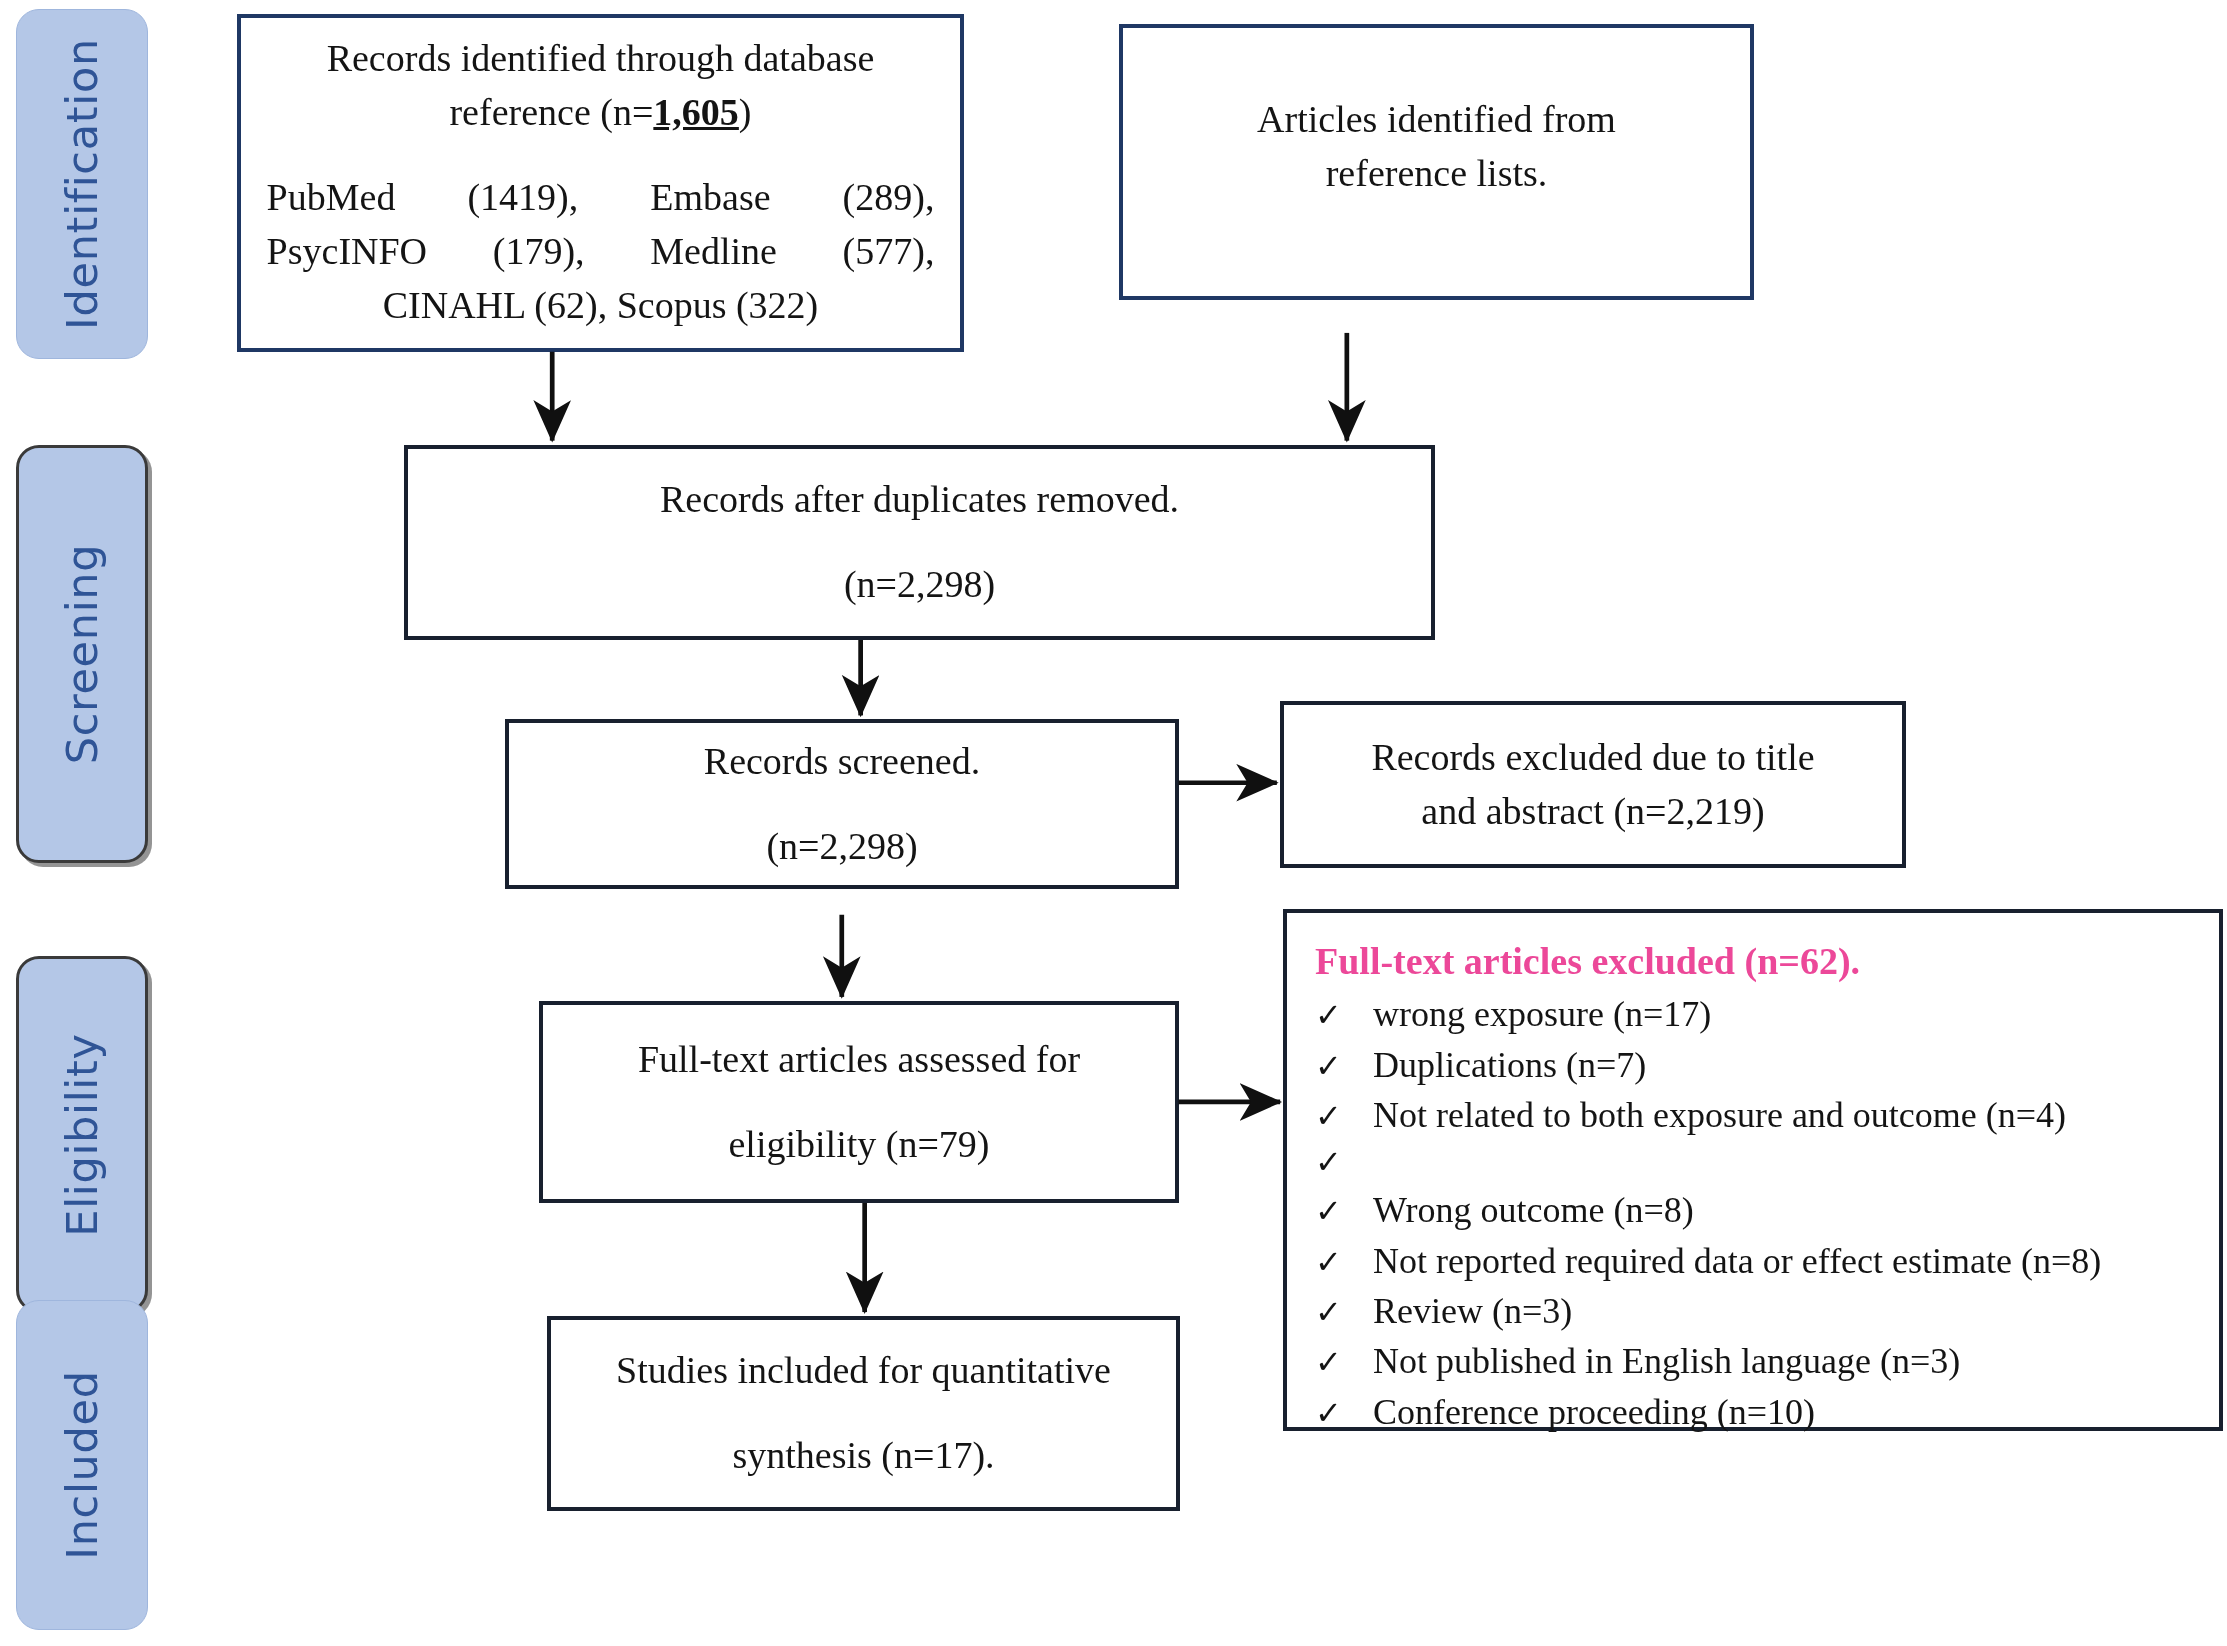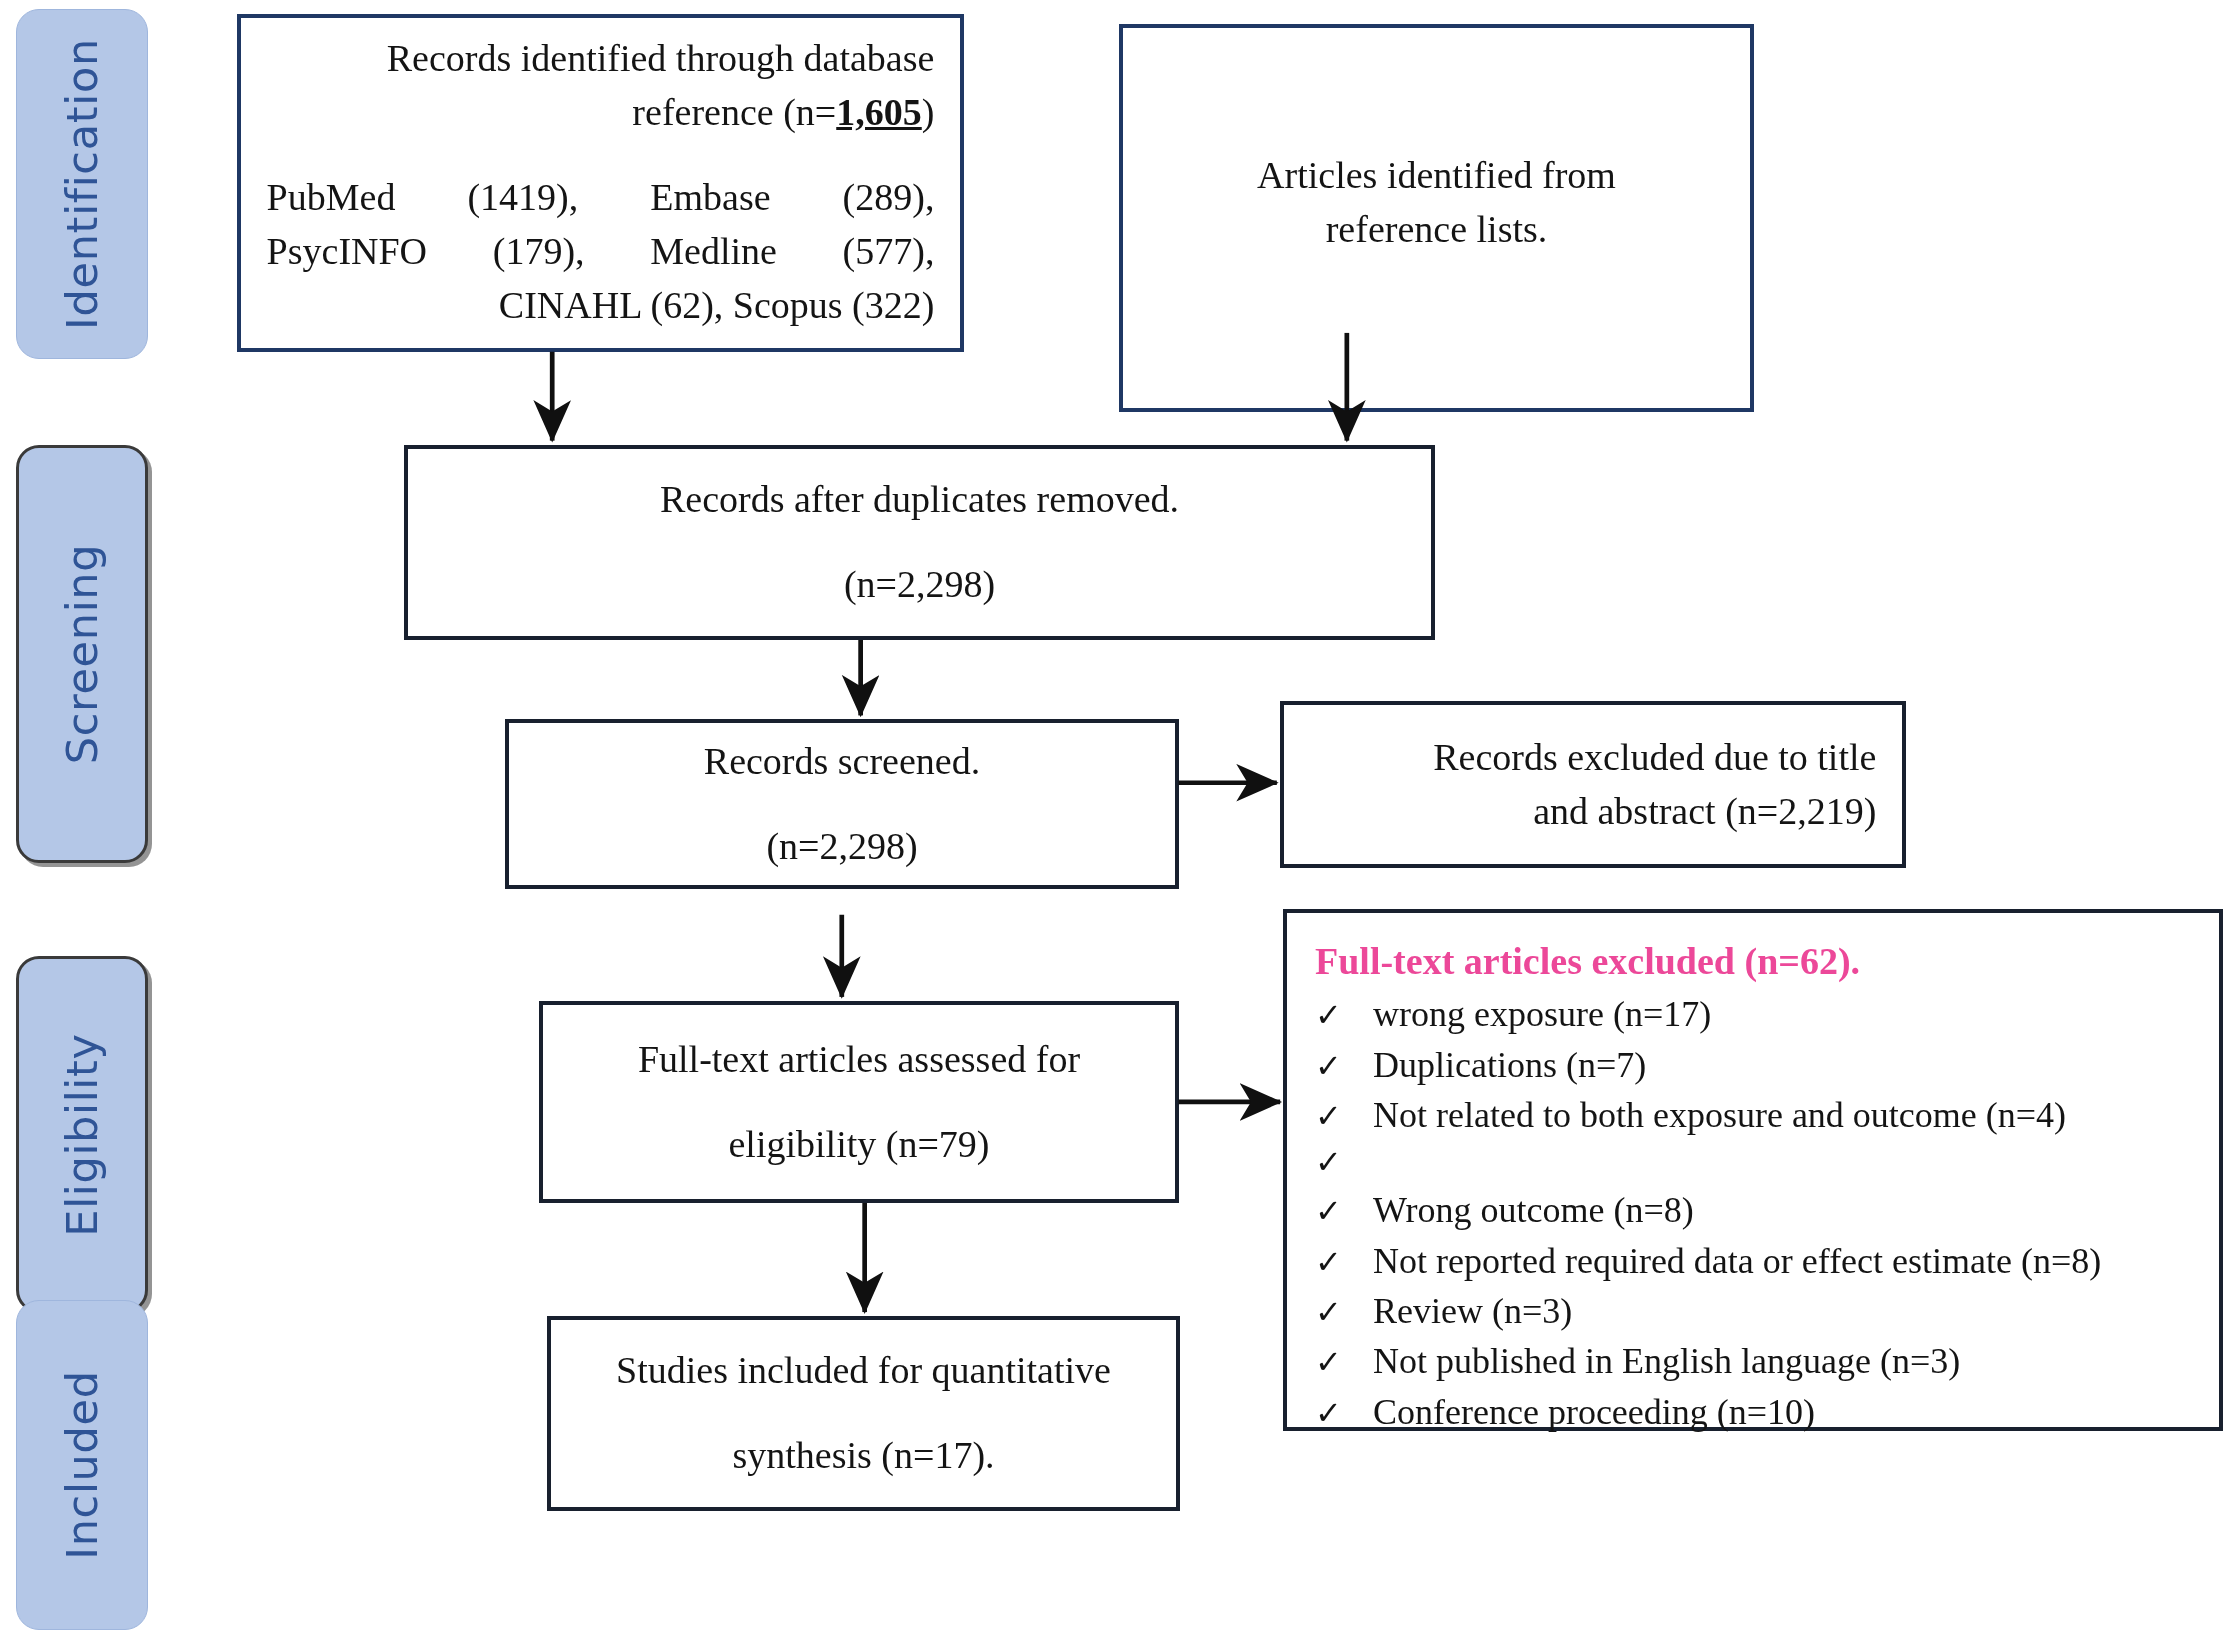--- a/index.html
+++ b/index.html
@@ -56,21 +56,21 @@
   }
   .flow-box.dark {
     border: 4.7px solid #18202e;
   }
   .flow-box .bx-line {
     font-size: 38px;
     line-height: 1.42;
     color: #141414;
   }
   .center  { text-align: center; }
-  .left    { text-align: right; }
+  .left    { text-align: center; }
   .justify { text-align: justify; text-align-last: justify; }
   .bold    { font-weight: bold; }
   .underline-bold { font-weight: bold; text-decoration: underline; }
 
   .bx-pad { padding: 0 25.6px; }
   .bx-gap { height: 31px; }
 
   
   .excl-title {
     font-size: 38px;
@@ -135,21 +135,21 @@
       <div class="bx-line left">
         <span>reference (n=</span><span class="underline-bold">1,605</span><span>)</span>
       </div>
       <div class="bx-gap"></div>
       <div class="bx-line justify">PubMed (1419), Embase (289),</div>
       <div class="bx-line justify">PsycINFO (179), Medline (577),</div>
       <div class="bx-line left">CINAHL (62), Scopus (322)</div>
     </div>
   </div>
 
-  <div class="flow-box navy" style="left:1119px; top:24px; width:635px; height:388px;">
+  <div class="flow-box navy" style="left:1119px; top:24px; width:635px; height:276px;">
     <div class="bx-pad">
       <div class="bx-line center">Articles identified from</div>
       <div class="bx-line center">reference lists.</div>
       <div class="bx-gap"></div>
     </div>
   </div>
 
   <div class="flow-box dark" style="left:404px; top:445px; width:1031px; height:195px;">
     <div class="bx-pad">
       <div class="bx-line center">Records after duplicates removed.</div>

